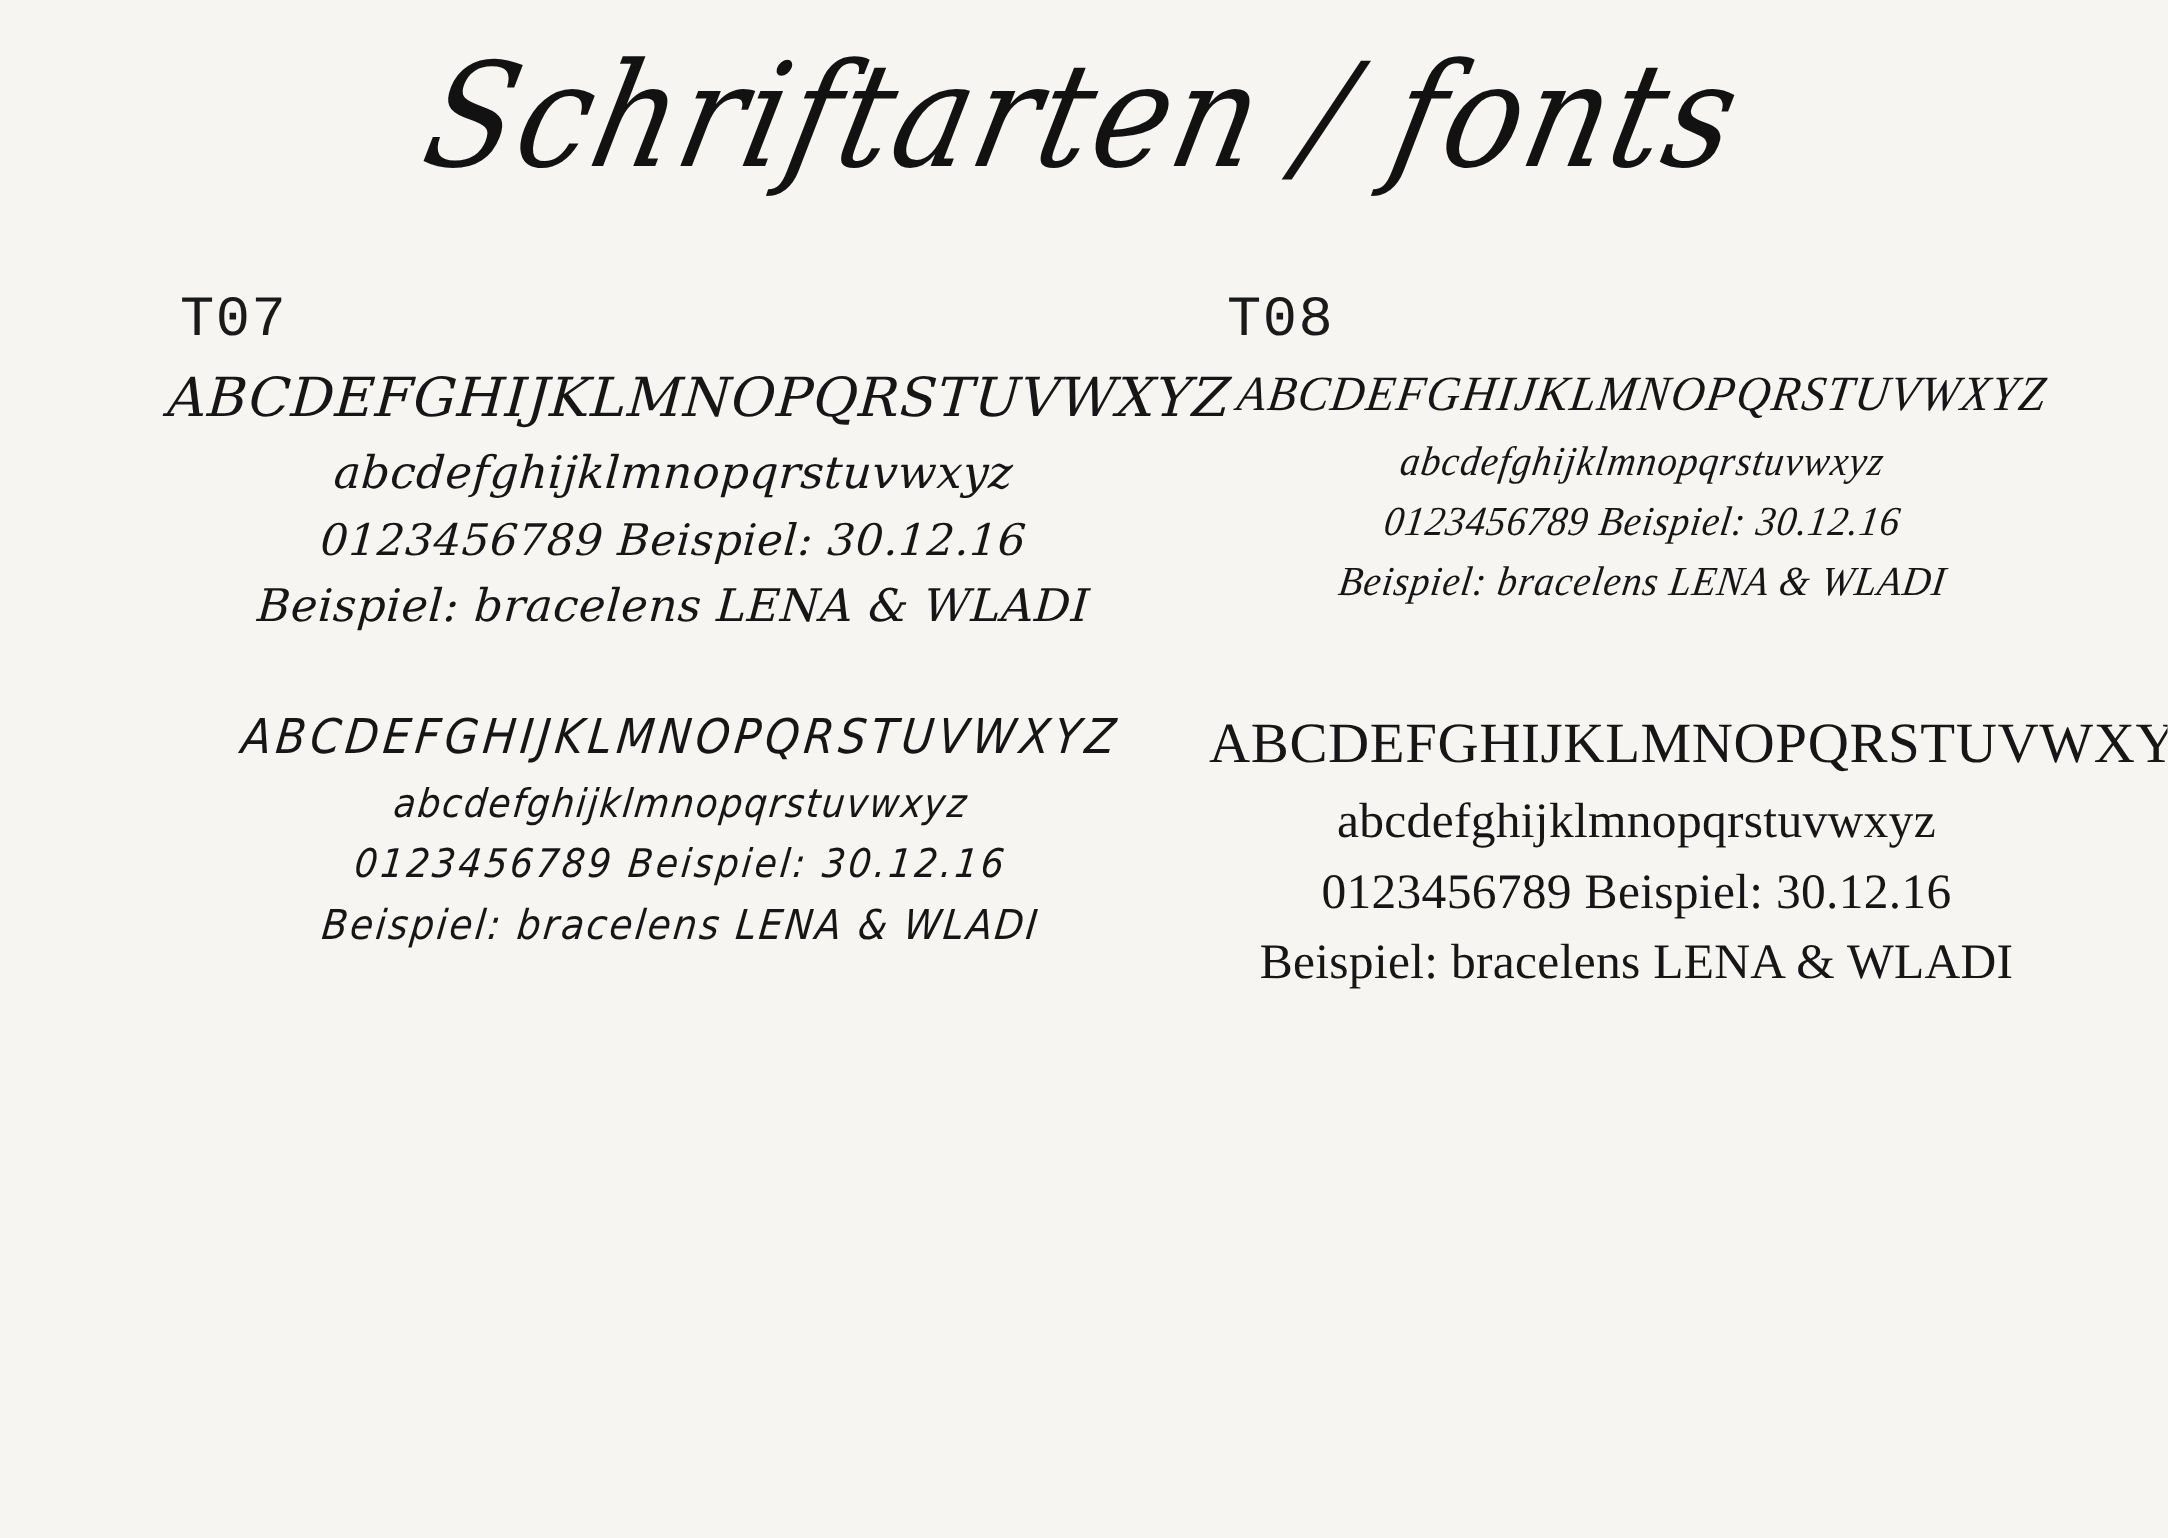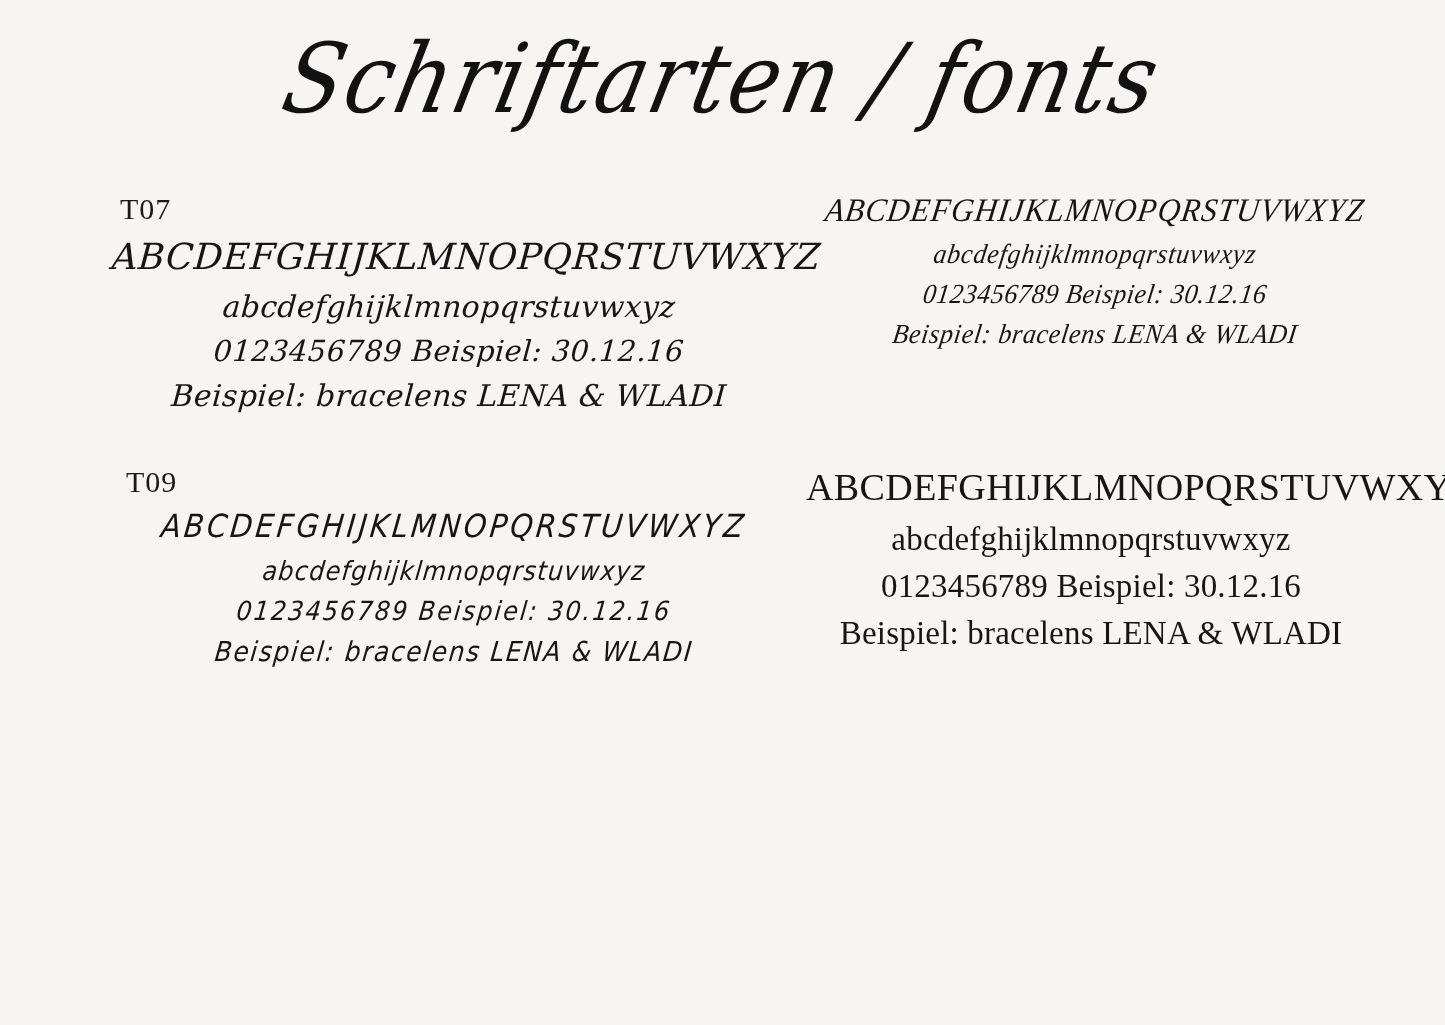--- a/index.html
+++ b/index.html
@@ -53,22 +53,22 @@
     grid-template-columns: 700px 590px;
     grid-template-rows: auto auto;
     row-gap: 52px;
   }
 
   .sample {
     position: relative;
   }
 
   .sample-code {
-    font-family: Liberation Serif, serif;
-    font-size: 30px;
+    font-family: Liberation Mono, monospace;
+    font-size: 38px;
     letter-spacing: 1px;
     color: #1a1a1a;
     margin: 0 0 10px 14px;
   }
 
   .lines {
     text-align: center;
     padding: 0 10px;
   }
   .lines .ln {
@@ -228,30 +228,30 @@
       <div class="sample-code">T07</div>
       <div class="lines">
         <span class="ln ln1">ABCDEFGHIJKLMNOPQRSTUVWXYZ</span>
         <span class="ln ln2">abcdefghijklmnopqrstuvwxyz</span>
         <span class="ln ln3">0123456789 Beispiel: 30.12.16</span>
         <span class="ln ln4">Beispiel: bracelens LENA &amp; WLADI</span>
       </div>
     </div>
 
     <div class="sample t08 cell-t08">
+      <div class="sample-code">T08</div>
       <div class="lines">
         <span class="ln ln1">ABCDEFGHIJKLMNOPQRSTUVWXYZ</span>
         <span class="ln ln2">abcdefghijklmnopqrstuvwxyz</span>
         <span class="ln ln3">0123456789 Beispiel: 30.12.16</span>
         <span class="ln ln4">Beispiel: bracelens LENA &amp; WLADI</span>
       </div>
     </div>
 
     <div class="sample t09 cell-t09">
-      <div class="sample-code">T09</div>
       <div class="lines">
         <span class="ln ln1">ABCDEFGHIJKLMNOPQRSTUVWXYZ</span>
         <span class="ln ln2">abcdefghijklmnopqrstuvwxyz</span>
         <span class="ln ln3">0123456789 Beispiel: 30.12.16</span>
         <span class="ln ln4">Beispiel: bracelens LENA &amp; WLADI</span>
       </div>
     </div>
 
     <div class="sample t10 cell-t10">
       <div class="lines">

